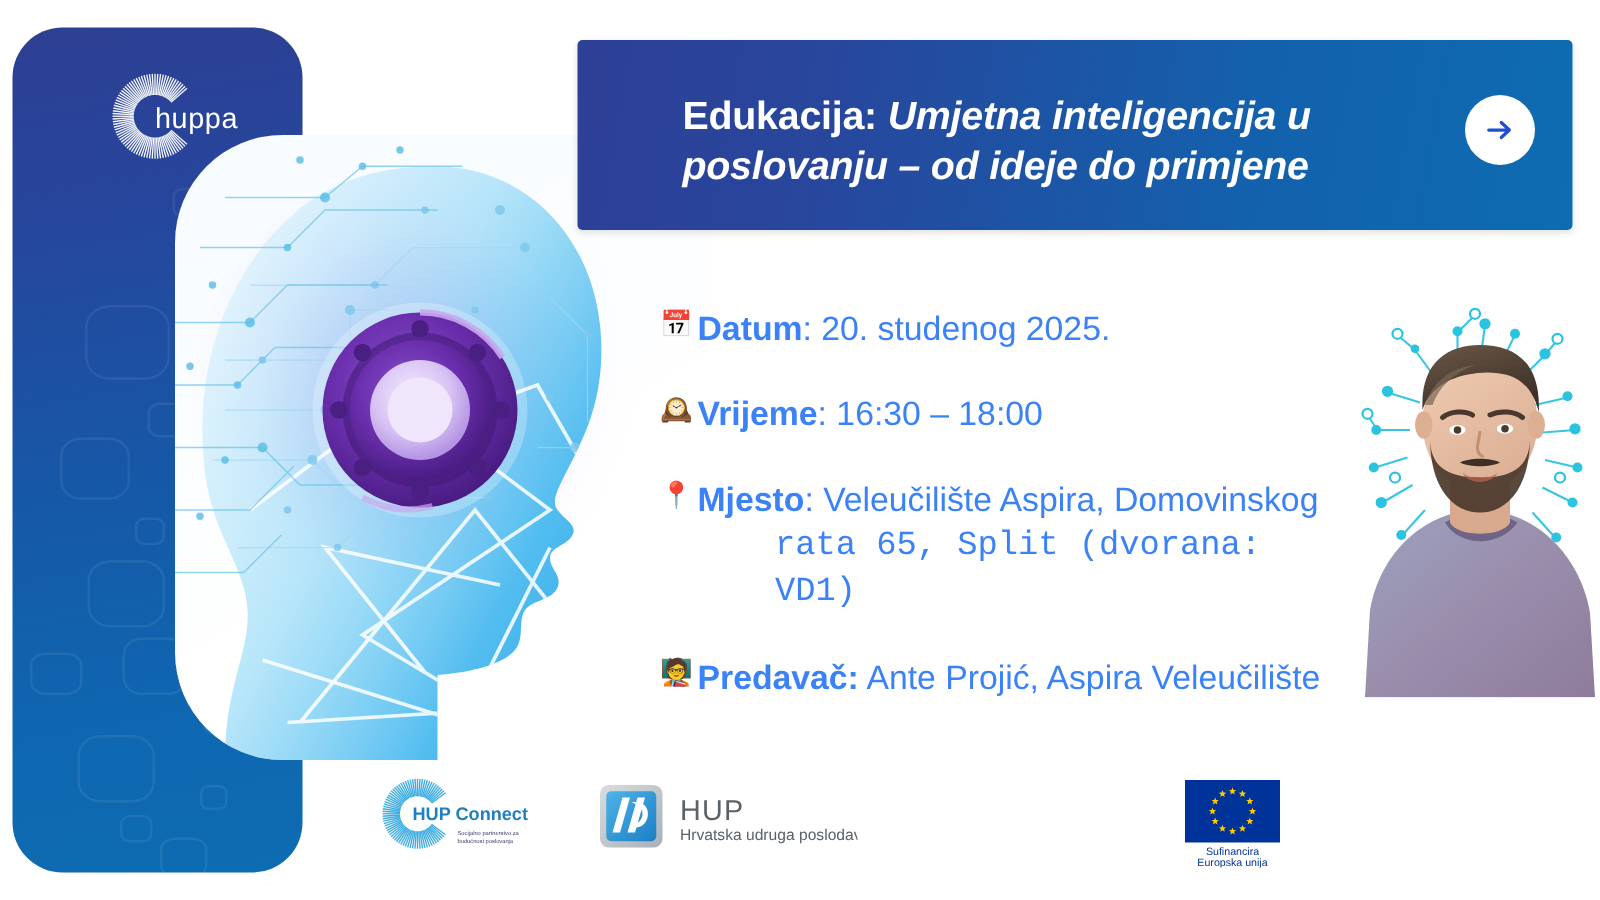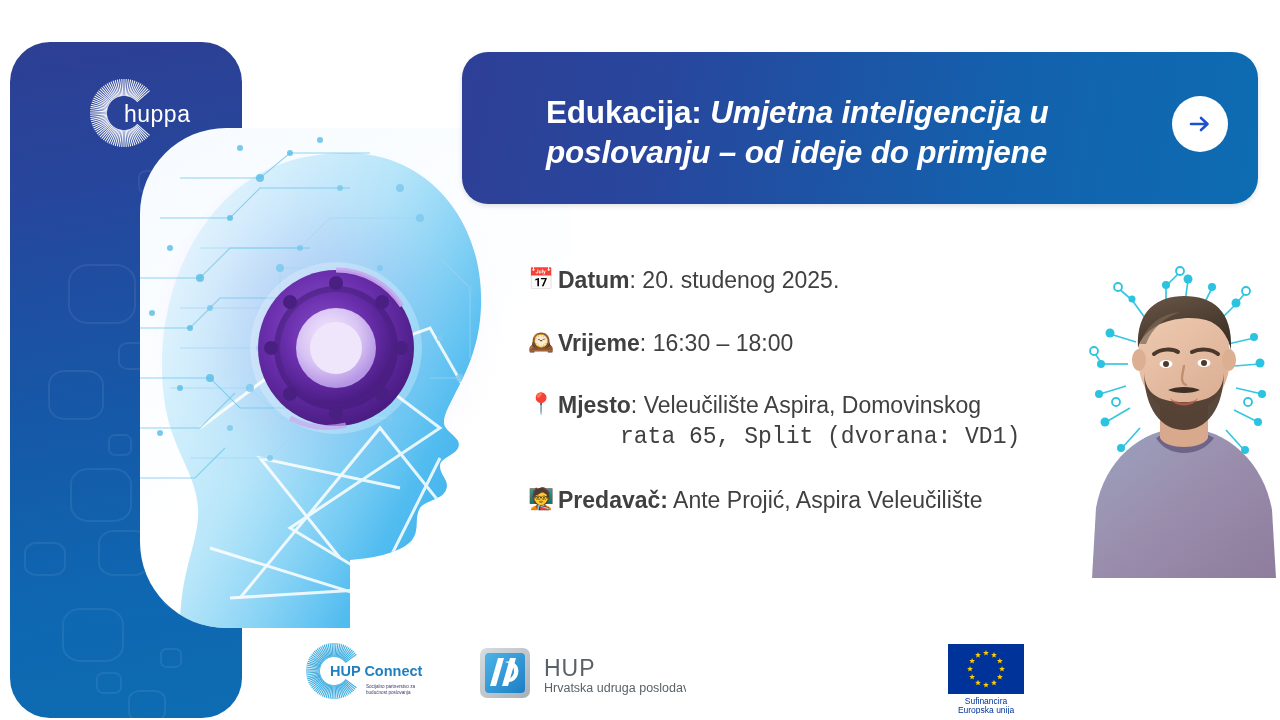--- a/index.html
+++ b/index.html
@@ -3,21 +3,21 @@
 <meta charset="utf-8">
 <title>Edukacija</title>
 <style>
   html,body{margin:0;padding:0;}
   body{
     width:1280px;height:720px;overflow:hidden;
     background:#ffffff;
     font-family:"Liberation Sans","DejaVu Sans",sans-serif;
     position:relative;
   }
-  .slide{position:absolute;inset:0;background:#fff;margin-top:20px;}
+  .slide{position:absolute;inset:0;background:#fff;}
 
   
   .left-panel{
     position:absolute;left:10px;top:22px;width:232px;height:676px;
     border-radius:40px;
     background:linear-gradient(170deg,#2d3f93 0%,#26469c 22%,#1559a8 55%,#0f67b1 80%,#0d6cb2 100%);
     overflow:hidden;
   }
   .pat{position:absolute;border:2px solid rgba(255,255,255,0.07);border-radius:30%;}
   .huppa{
@@ -32,21 +32,21 @@
     overflow:hidden;
     background:
       radial-gradient(ellipse 180px 200px at 46% 44%, rgba(175,120,225,0.30) 0%, rgba(175,120,225,0.10) 45%, rgba(255,255,255,0) 72%),
       linear-gradient(150deg,#f6fbff 0%,#ffffff 60%,#ffffff 100%);
   }
   .brain-wrap svg{position:absolute;inset:0;}
 
   
   .banner{
     position:absolute;left:462px;top:32px;width:796px;height:152px;
-    border-radius:26px;
+    border-radius:4px;
     background:linear-gradient(100deg,#2e3f96 0%,#27479d 26%,#1361ad 68%,#0d6cb2 100%);
     box-shadow:0 2px 5px rgba(0,0,0,0.12);
   }
   .banner-title{
     position:absolute;left:84px;top:40px;width:640px;
     color:#ffffff;font-size:31.5px;line-height:1.28;font-weight:bold;
     letter-spacing:-0.2px;
   }
   .banner-title .ital{font-style:italic;}
   .arrow-btn{
@@ -63,21 +63,21 @@
   .info-row{
     display:flex;align-items:flex-start;margin-bottom:30px;
   }
   .info-row:last-child{margin-bottom:0;}
   .info-ico{
     width:30px;flex:0 0 30px;font-size:21px;line-height:30px;
     text-align:left;
     font-family:"DejaVu Sans",sans-serif;
   }
   .info-txt{
-    font-size:23px;line-height:1.38;color:#404040;
+    font-size:27px;line-height:1.38;color:#3b82f6;
     padding-top:1px;
   }
   .info-txt b{font-weight:bold;}
   .info-txt .ind{display:block;padding-left:62px;font-family:Liberation Mono, monospace;}
 
   
   .speaker{
     position:absolute;left:1088px;top:232px;width:192px;height:326px;
     overflow:hidden;
   }

